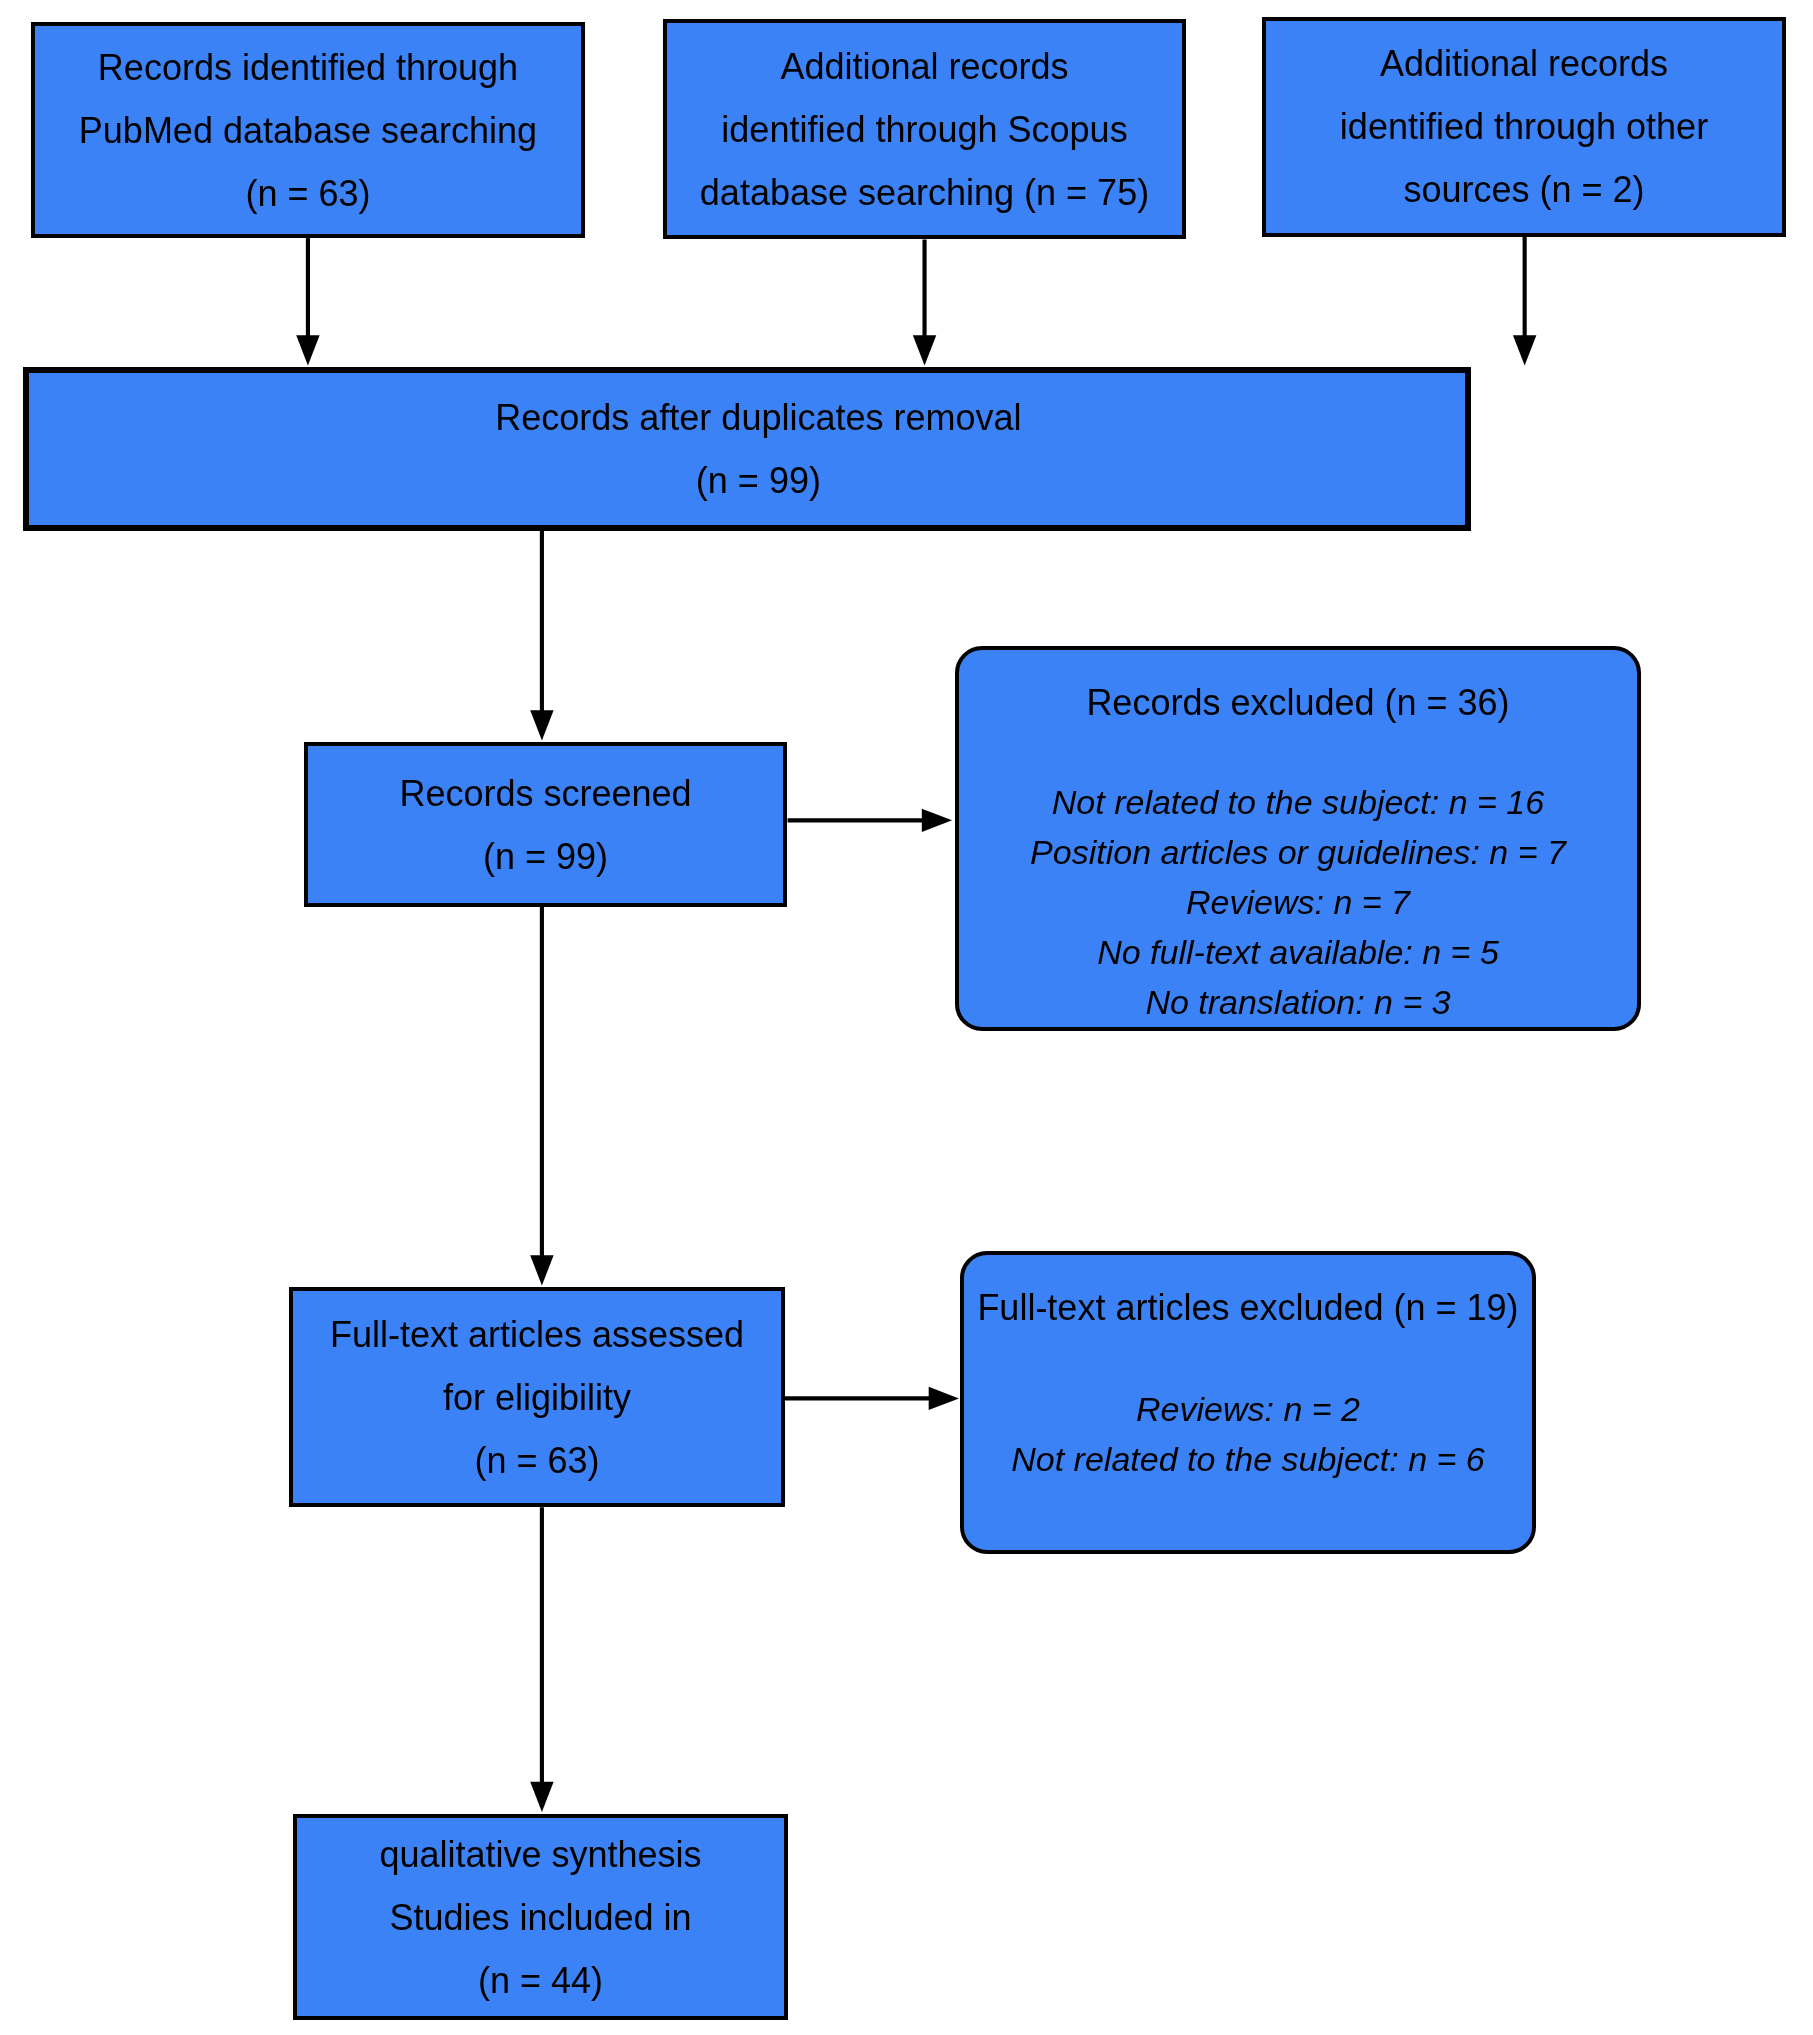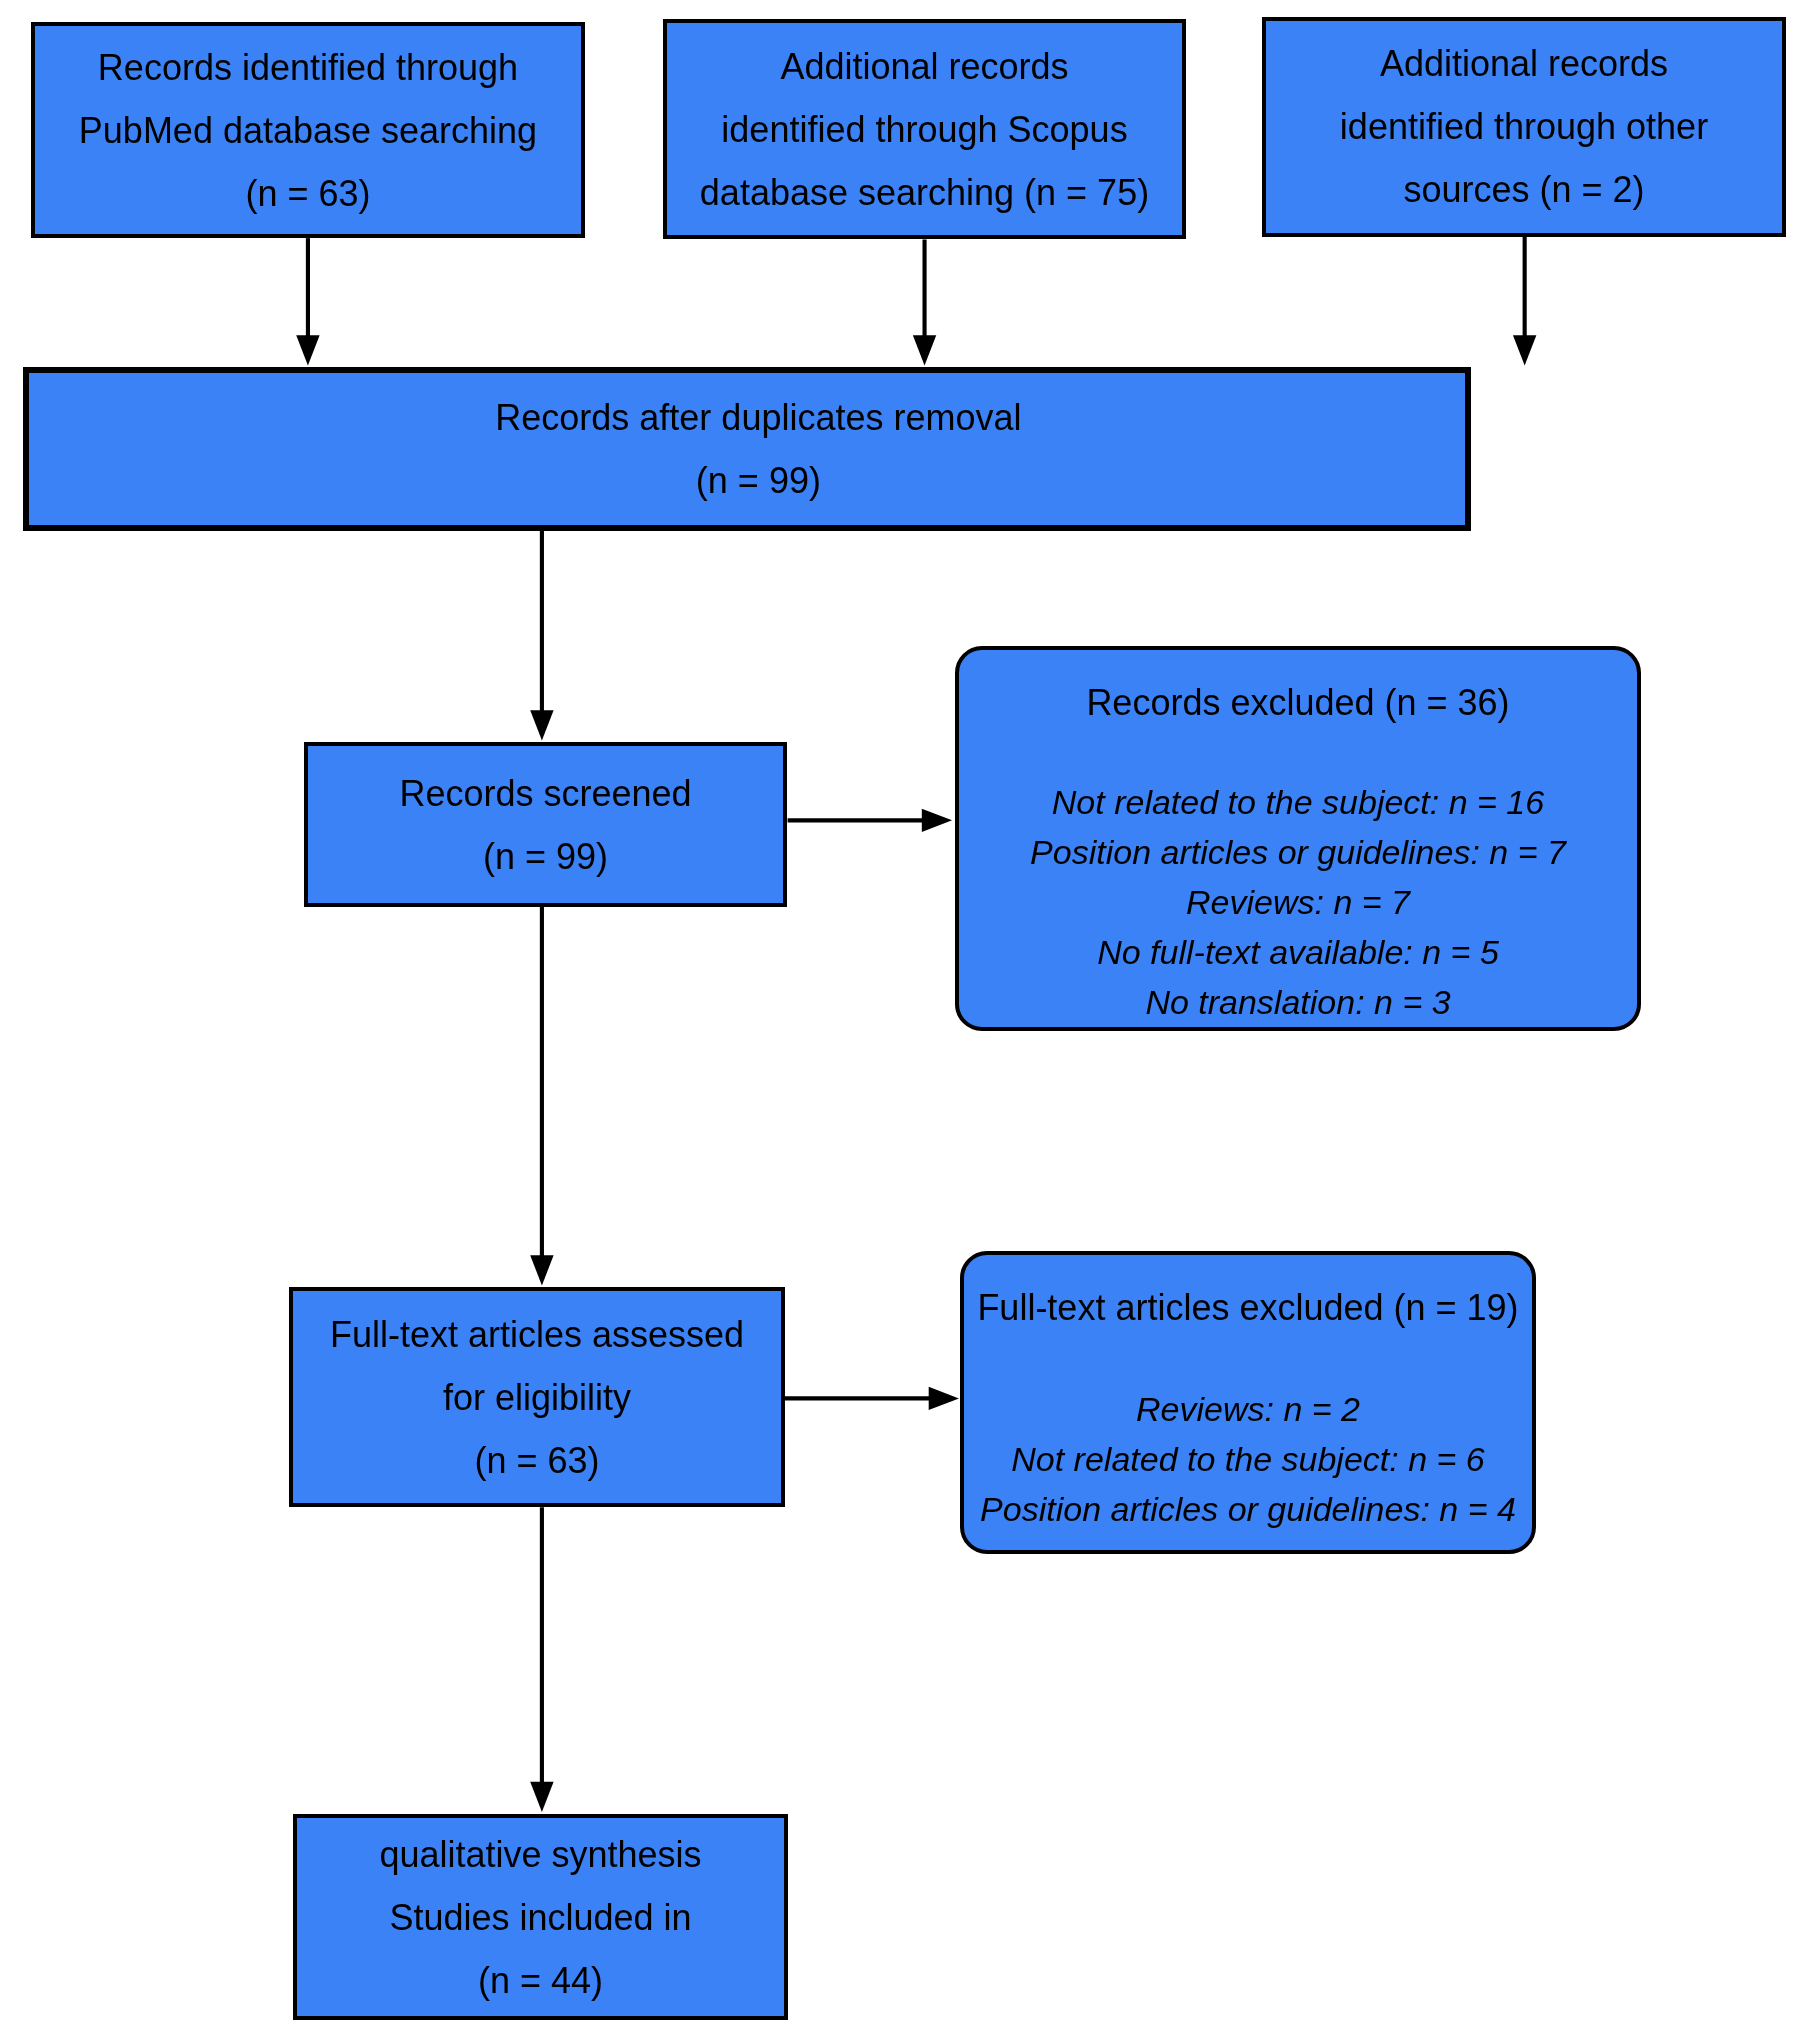--- a/index.html
+++ b/index.html
@@ -141,21 +141,20 @@
     <div class="bline">Full-text articles assessed</div>
     <div class="bline">for eligibility</div>
     <div class="bline">(n = 63)</div>
   </div>
 
   <div class="box top-align" style="left:960px;top:1227px;width:576px;height:303px;padding-top:21px;margin-top:24px;">
     <div class="heading">Full-text articles excluded (n = 19)</div>
     <div class="reasons short">
       <div class="rline">Reviews: n = 2</div>
       <div class="rline">Not related to the subject: n = 6</div>
-      <div class="rline">Position articles or guidelines: n = 4</div>
     </div>
   </div>
 
   <div class="box" style="left:293px;top:1814px;width:495px;height:206px;">
     <div class="bline">qualitative synthesis</div>
     <div class="bline">Studies included in</div>
     <div class="bline">(n = 44)</div>
   </div>
 
 </div>

